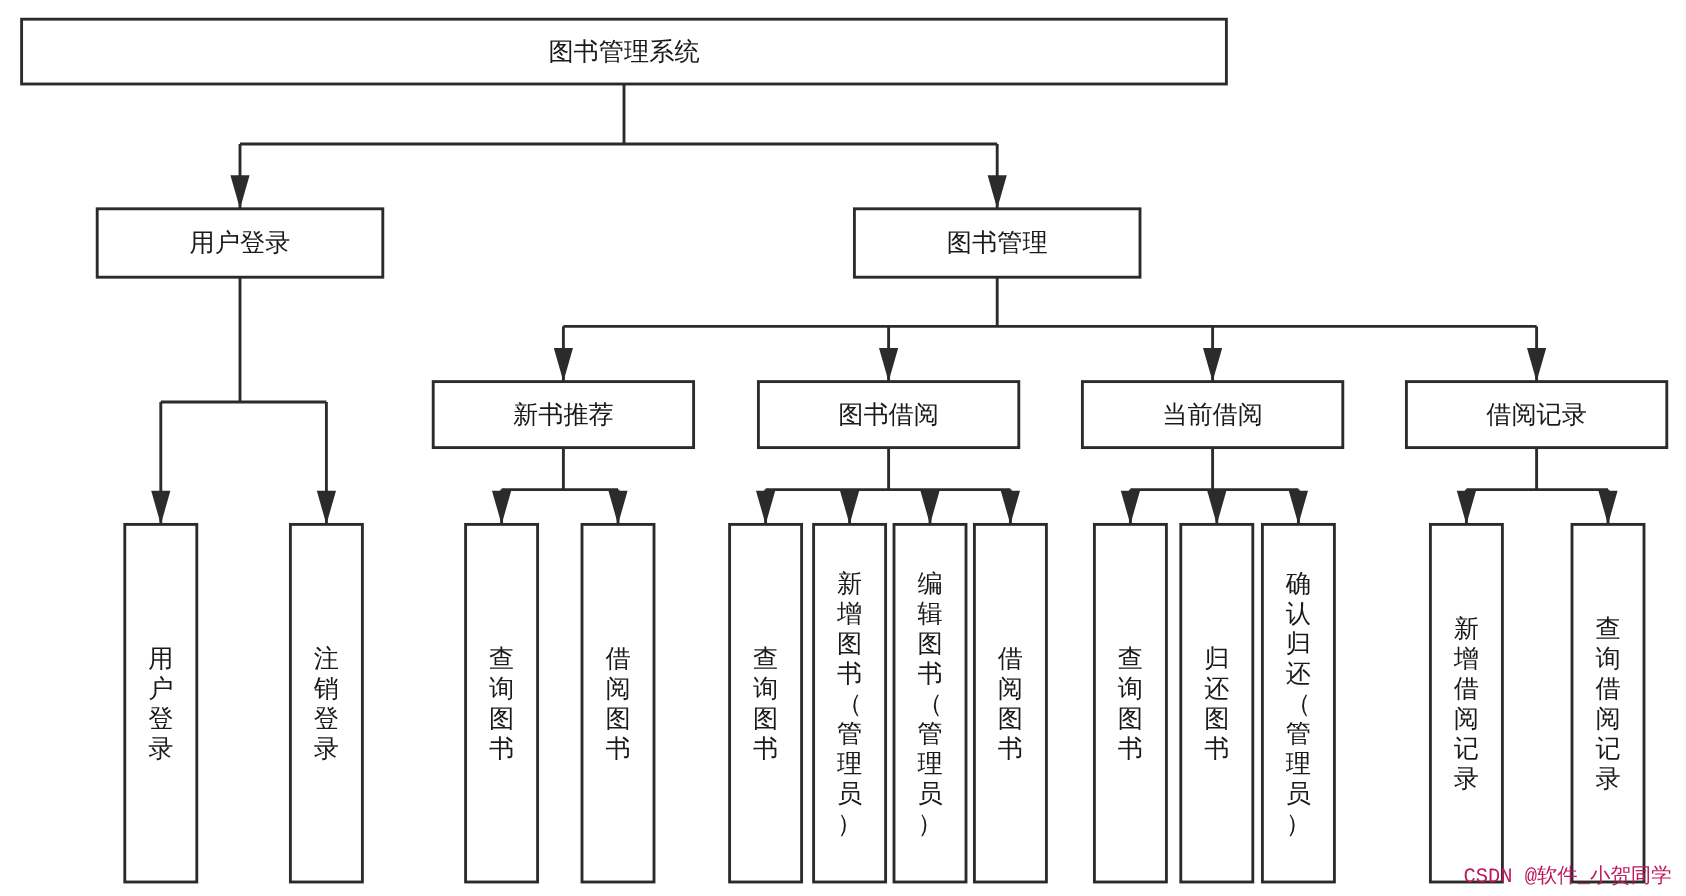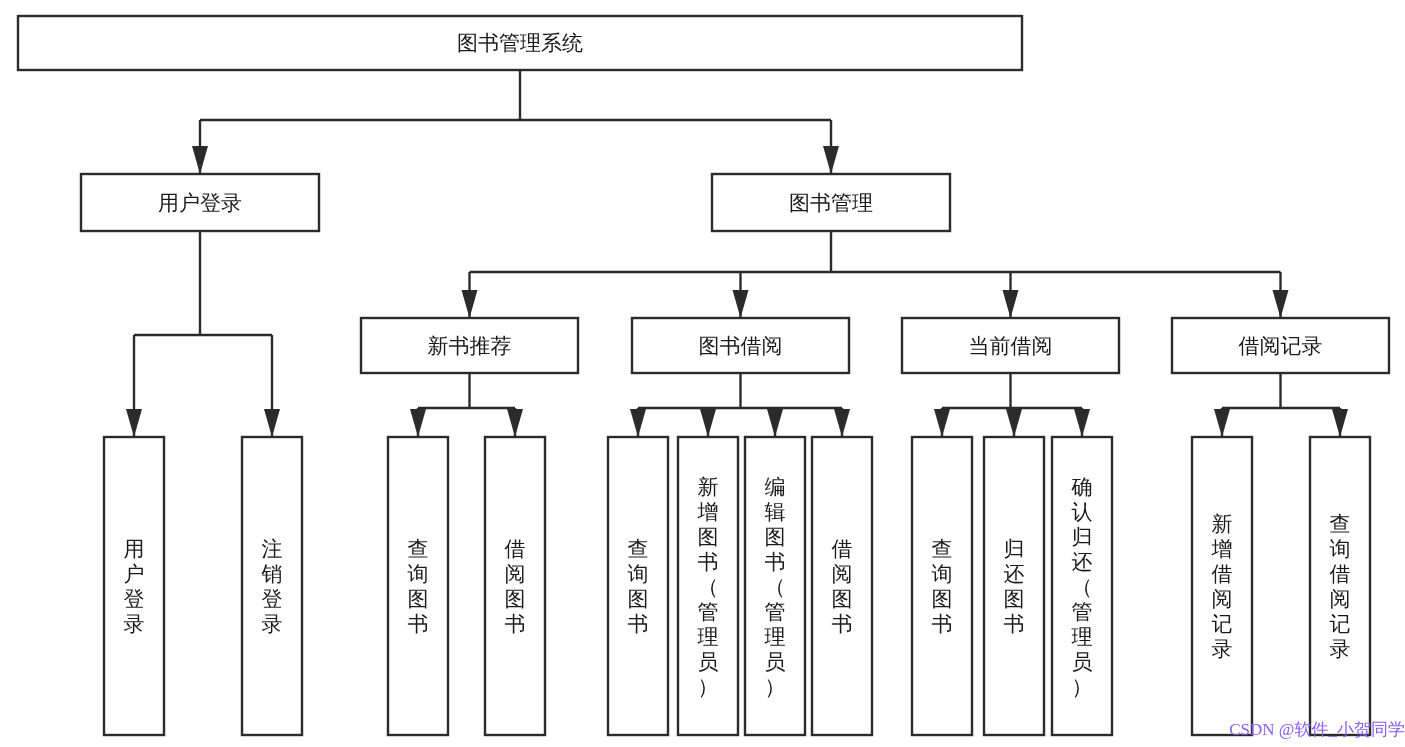--- a/index.html
+++ b/index.html
@@ -51,25 +51,25 @@
     dominant-baseline: middle;
   }
   .node-label-vertical {
     fill: #1a1a1a;
     font-family: "DejaVu Sans", "Liberation Sans", sans-serif;
     font-size: 21px;
     text-anchor: middle;
   }
   .watermark-text {
     position: absolute;
-    right: 0;
+    right: 12px;
     bottom: 6px;
-    font-family: Liberation Serif, serif;
+    font-family: Liberation Mono, monospace;
     font-size: 17px;
-    color: #8b5cf6;
+    color: #be185d;
     white-space: nowrap;
     user-select: none;
   }
 </style>
 </head>
 <body>
 
 <div id="diagram-root">
 
   <svg id="diagram-canvas" viewBox="0 0 1405 747">

